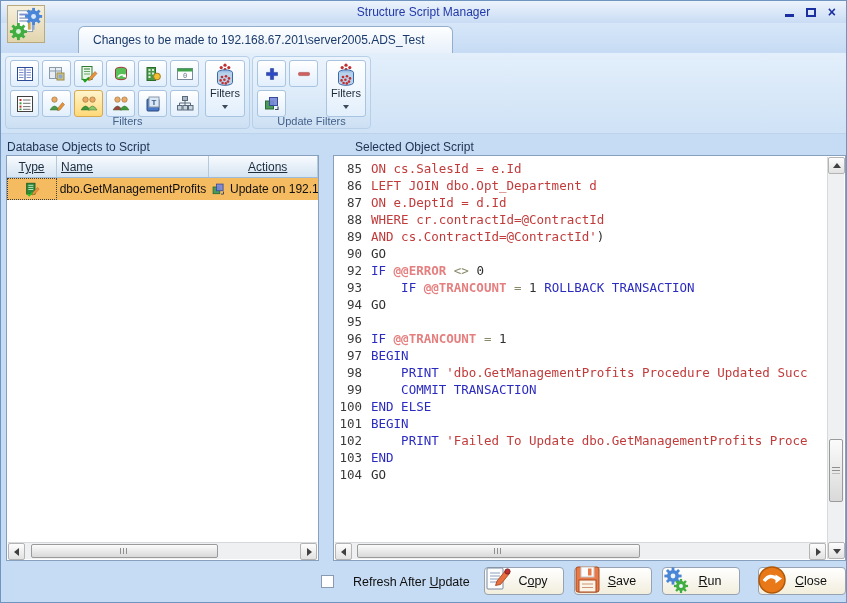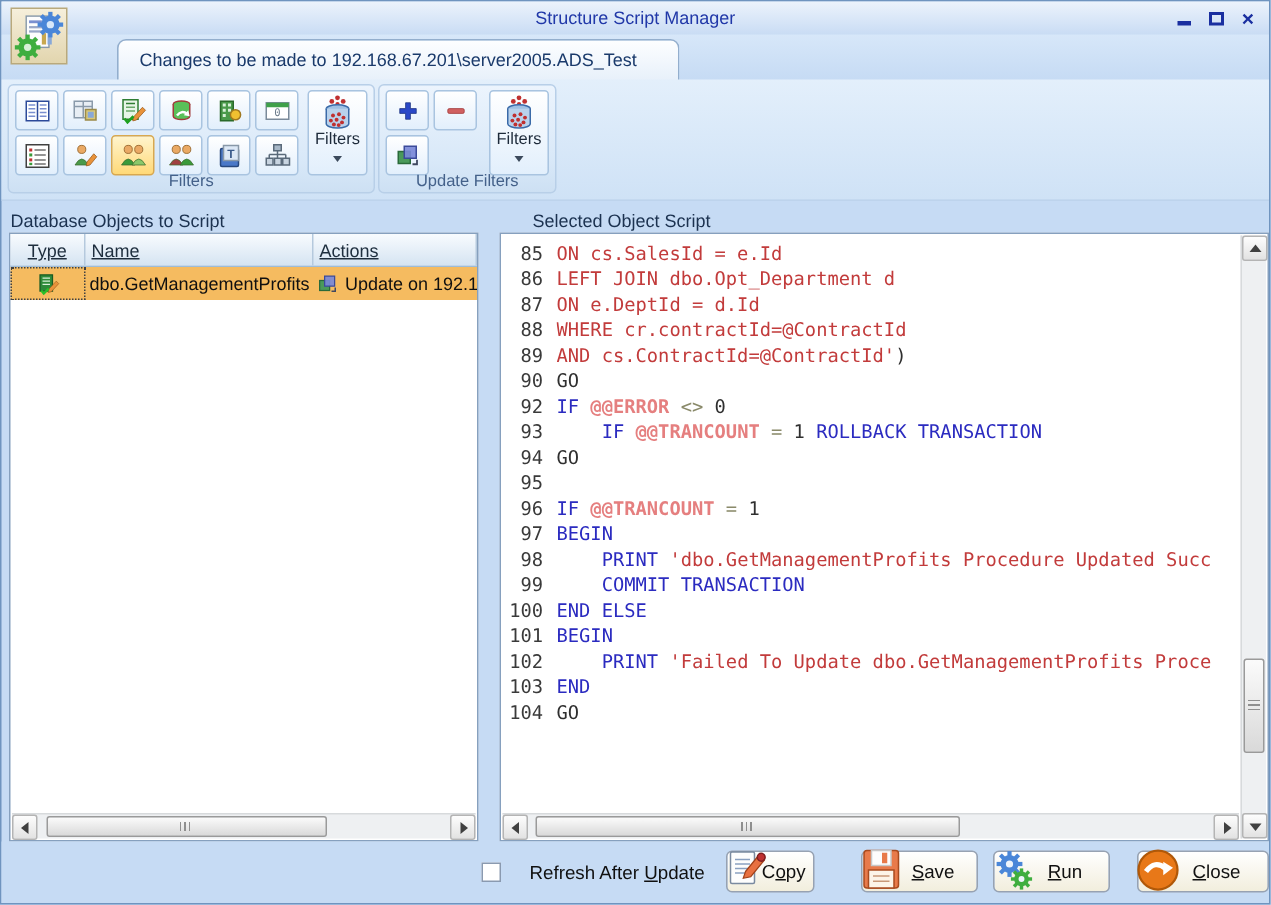--- a/index.html
+++ b/index.html
@@ -61,21 +61,21 @@
   .panel{position:absolute;top:154px;bottom:41px;background:#fff;border:1px solid #86a0be;box-sizing:border-box;}
   #panel-left{left:5px;width:313px;}
   #panel-right{left:332px;width:513px;}
 
   
   .tbl-header{display:flex;height:22px;box-sizing:border-box;font-size:12px;color:#1e2e3e;
               background:linear-gradient(#f8fbfe,#d5e4f2);border-bottom:1px solid #9ebcd8;text-decoration:underline;}
   .hcol{box-sizing:border-box;border-right:1px solid #b5c9dd;padding:4px 4px 0 4px;}
   .hcol-type{width:50px;text-align:center;}
   .hcol-name{width:152px;}
-  .hcol-actions{flex:1;}
+  .hcol-actions{flex:1;margin-left:35px;}
   .tbl-row{display:flex;height:22px;font-size:12px;color:#101010;align-items:stretch;
            background:var(--row-hl,#f5bb60);}
   .cell{box-sizing:border-box;display:flex;align-items:center;}
   .cell-type{width:50px;justify-content:center;border:1px dotted #404040;}
   .cell-name{width:152px;justify-content:center;}
   .cell-actions{flex:1;padding-left:2px;overflow:hidden;white-space:nowrap;}
   .cell .ic, .cell .ic svg{width:15px;height:15px;display:block;flex:none;}
   .cell-actions .ic{margin-right:4px;}
 
   
@@ -114,21 +114,21 @@
 
   
   .bottombar{position:absolute;left:0;right:0;bottom:0;height:41px;background:#c6dbf4;}
   .checkbox{position:absolute;left:320px;top:14px;width:13px;height:13px;background:#fff;border:1px solid #8a9ab0;box-sizing:border-box;}
   .cb-label{position:absolute;left:352px;top:14px;font-size:12.5px;color:#101010;}
   .act-btn{position:absolute;top:6px;height:28px;box-sizing:border-box;
            background:linear-gradient(#ffffff,#f2eedd);border:1px solid #97a2b2;border-radius:4px;
            font-size:12.5px;color:#101010;display:flex;align-items:center;justify-content:center;padding-left:24px;}
   .act-btn .ic{position:absolute;left:-5px;top:-6px;width:36px;height:36px;}
   .act-btn .ic svg{width:36px;height:36px;}
-  #btn-copy{left:483px;width:59px;}
+  #btn-copy{left:483px;width:80px;}
   #btn-save{left:573px;width:78px;}
   #btn-run{left:661px;width:78px;}
   #btn-close{left:757px;width:88px;}
 </style>
 </head>
 <body>
 
 <div class="window">
 
   <div class="titlebar">

